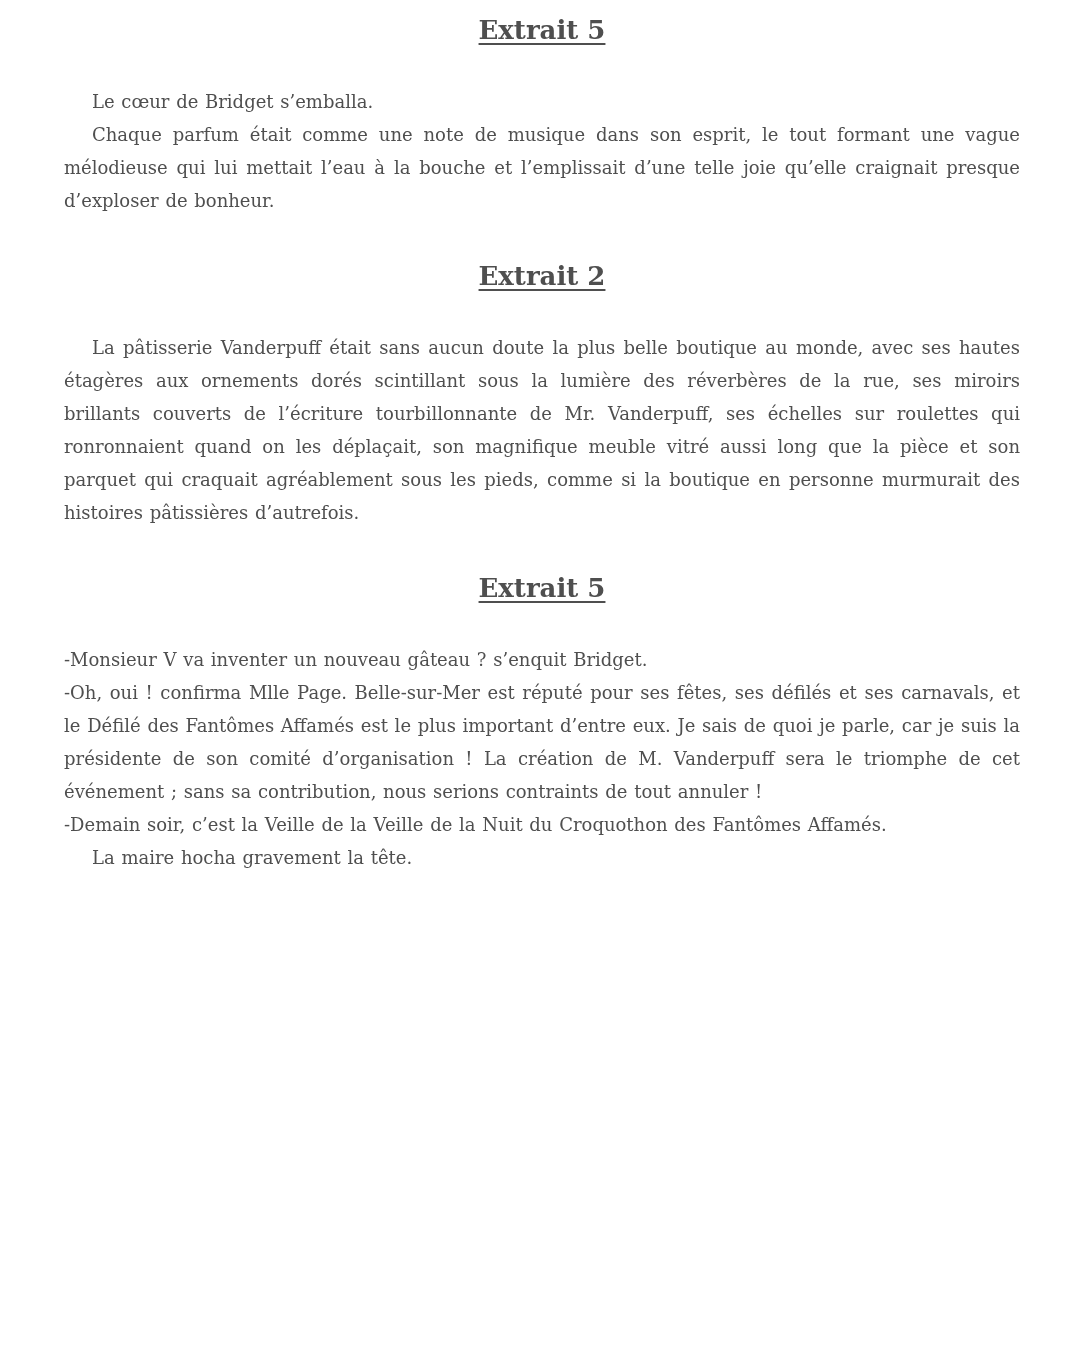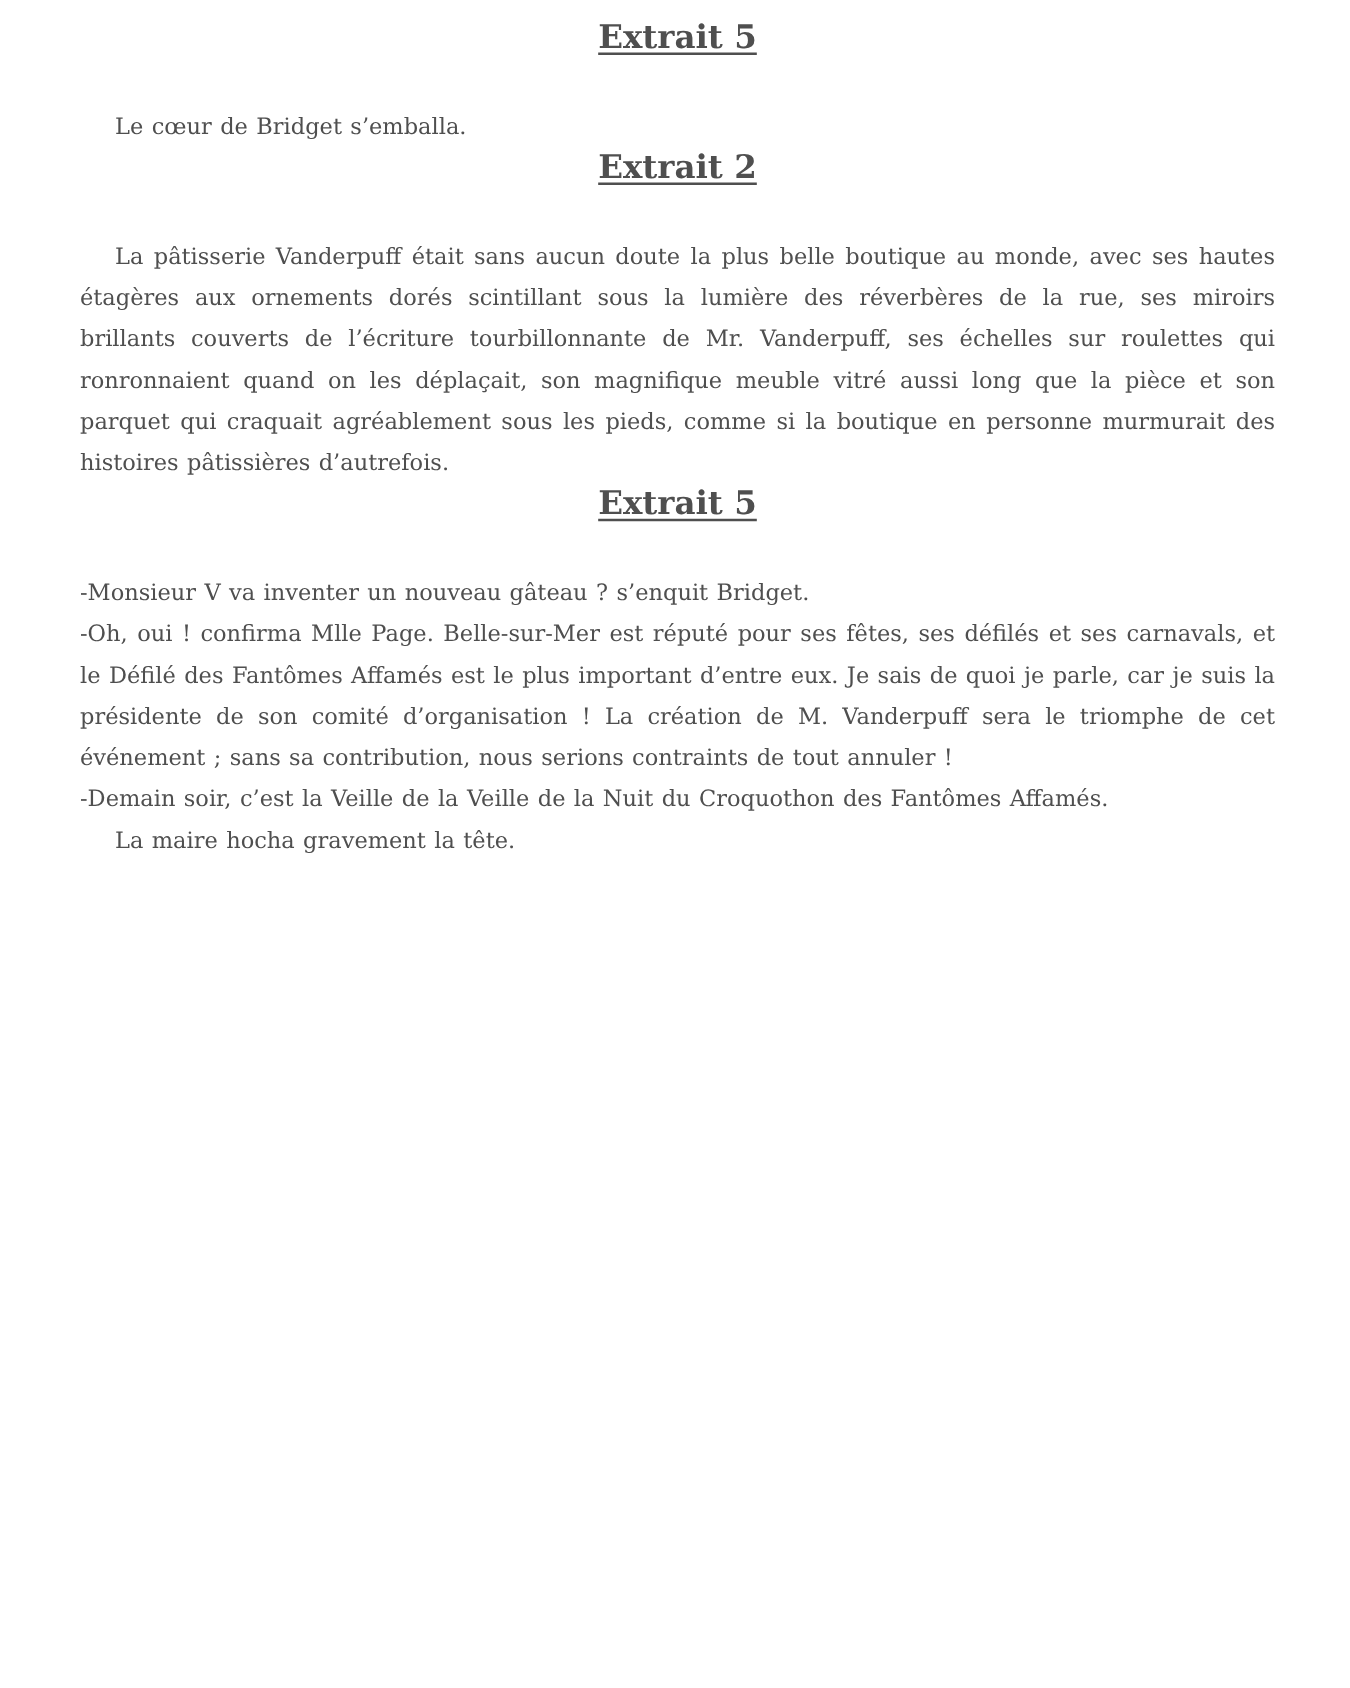--- a/index.html
+++ b/index.html
@@ -24,20 +24,21 @@
   .section-heading {
     font-size: 26px;
     line-height: 33px;
     font-weight: bold;
     text-align: center;
     text-decoration: underline;
     text-underline-offset: 4px;
     margin: 0 0 38px 0;
   }
   .section + .section .section-heading {
+    margin-top: 43px;
   }
   .paragraph {
     font-size: 18px;
     line-height: 33px;
     margin: 0;
     word-spacing: 1px;
   }
   .just {
     text-align: justify;
   }
@@ -46,20 +47,21 @@
   }
 </style>
 </head>
 <body>
 
 <div class="page">
 
   <section class="section">
     <h2 class="section-heading">Extrait 5</h2>
     <p class="paragraph indent">Le cœur de Bridget s’emballa.</p>
+    <p class="paragraph indent just">Chaque parfum était comme une note de musique dans son esprit, le tout formant une vague mélodieuse qui lui mettait l’eau à la bouche et l’emplissait d’une telle joie qu’elle craignait presque d’exploser de bonheur.</p>
   </section>
 
   <section class="section">
     <h2 class="section-heading">Extrait 2</h2>
     <p class="paragraph indent just">La pâtisserie Vanderpuff était sans aucun doute la plus belle boutique au monde, avec ses hautes étagères aux ornements dorés scintillant sous la lumière des réverbères de la rue, ses miroirs brillants couverts de l’écriture tourbillonnante de Mr. Vanderpuff, ses échelles sur roulettes qui ronronnaient quand on les déplaçait, son magnifique meuble vitré aussi long que la pièce et son parquet qui craquait agréablement sous les pieds, comme si la boutique en personne murmurait des histoires pâtissières d’autrefois.</p>
   </section>
 
   <section class="section">
     <h2 class="section-heading">Extrait 5</h2>
     <p class="paragraph just">-Monsieur V va inventer un nouveau gâteau ? s’enquit Bridget.</p>

